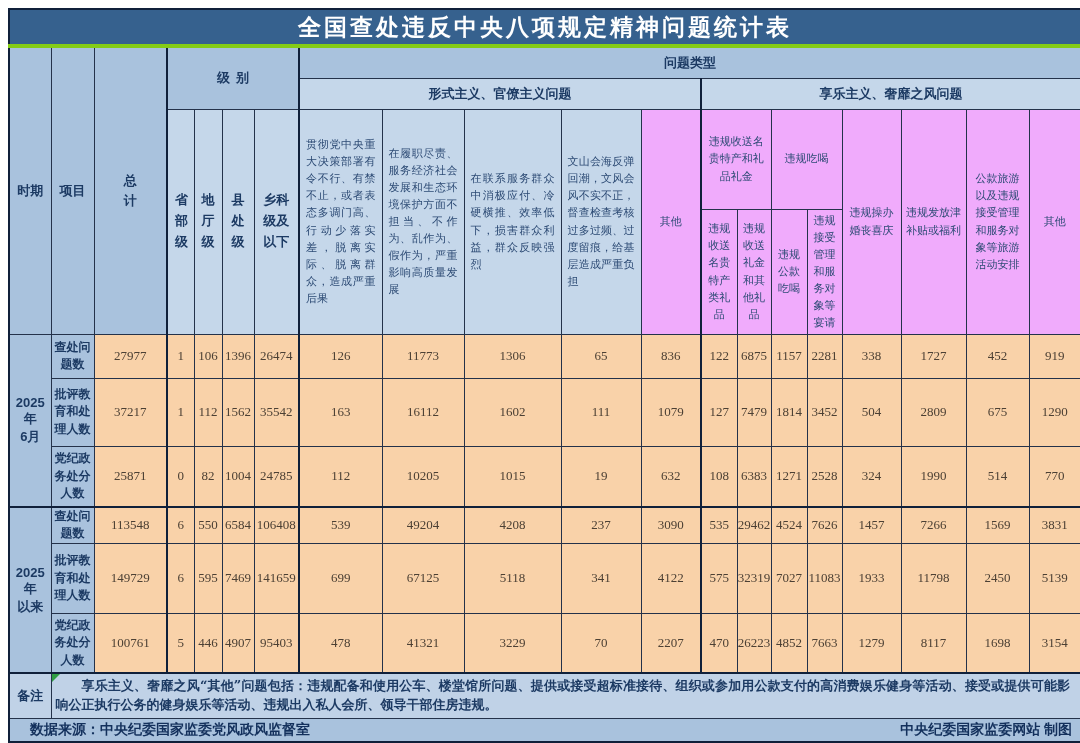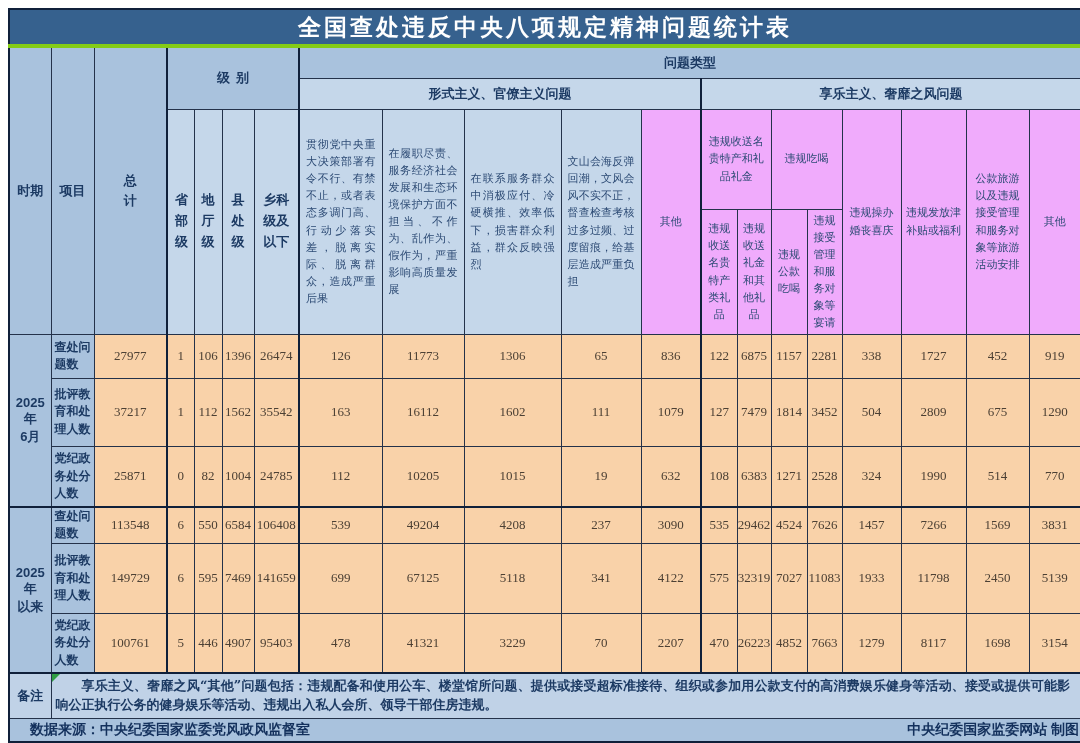--- a/index.html
+++ b/index.html
@@ -18,36 +18,36 @@
   .lvlw{padding:0 5px;line-height:1.6;}
   .desc{background:#c5d7ea;color:#2c4a74;font-family:"DejaVu Serif",serif;
         font-size:11px;line-height:1.55;text-align:justify;vertical-align:middle;padding:4px 6px;}
   .desc-c{background:#f0abfc;color:#2c4a74;font-family:"DejaVu Serif",serif;
         font-size:11px;line-height:1.55;text-align:center;vertical-align:middle;padding:2px 4px;}
   .v{background:#f9d2a9;color:#4c4034;font-family:"Liberation Serif",serif;
         font-size:13px;text-align:center;vertical-align:middle;}
   .period-cell{background:#a9c2dd;color:#1c3a63;font-weight:bold;font-size:13px;
         text-align:center;vertical-align:middle;}
   .rlabel{background:#a9c2dd;color:#1c3a63;font-weight:bold;font-size:12px;
-        vertical-align:middle;padding:0 3px;line-height:1.45;margin-top:22px;}
+        text-align:center;vertical-align:middle;padding:0 3px;line-height:1.45;margin-top:22px;}
   .stack{display:block;width:16px;margin:0 auto;line-height:1.5;}
   .ls6{letter-spacing:6px;padding-left:6px;}
   .bR{border-right:2px solid #10203a;text-align:center;}
   .bT td{border-top:2px solid #10203a;}
   .note-label{background:#c0d2e7;color:#1c3a63;font-weight:bold;font-size:13px;
         text-align:center;vertical-align:middle;border-top:2px solid #10203a;}
   .note-cell{background:#c0d2e7;position:relative;vertical-align:middle;border-top:2px solid #10203a;}
   .corner{position:absolute;left:0;top:0;width:0;height:0;
         border-top:8px solid #2f9e44;border-right:8px solid transparent;}
   .note-text{color:#1c3a63;font-weight:bold;font-size:13px;line-height:1.45;
         text-indent:2em;text-align:justify;padding:3px 10px 3px 4px;
         font-family:"DejaVu Serif",serif;}
   .footer-cell{background:#a9c2dd;vertical-align:middle;}
   .footer-flex{display:flex;justify-content:space-between;align-items:center;
-        color:#13305c;font-weight:bold;font-size:14px;padding:0 1px 0 20px;}
+        color:#13305c;font-weight:bold;font-size:14px;padding:0 8px 0 20px;}
 </style>
 </head>
 <body>
 
 <div class="page">
 <table class="stat">
   <colgroup>
     <col style="width:42px">
         <col style="width:43px">
         <col style="width:73px">

